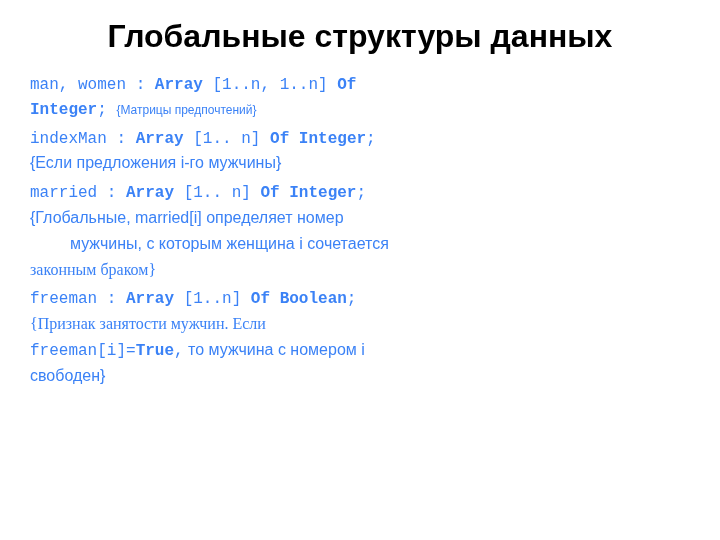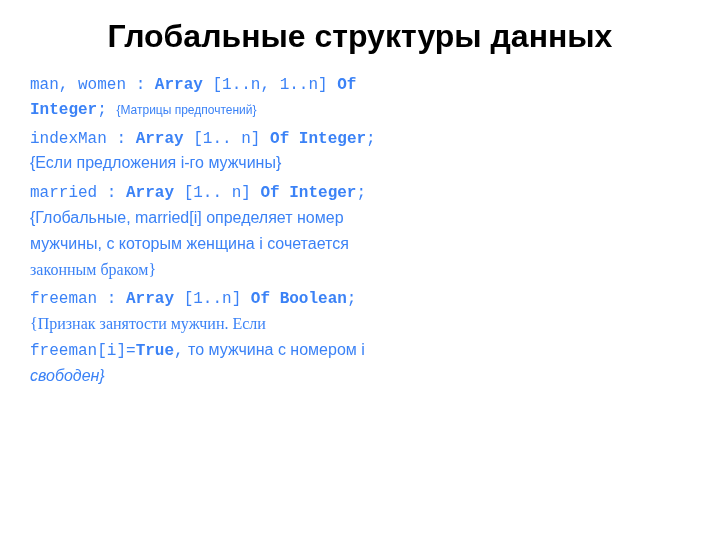--- a/index.html
+++ b/index.html
@@ -53,23 +53,23 @@
         <div style="display: block;"><span style="font-family: &quot;Courier New&quot;, Courier, monospace; font-size: 16px;">   man, women </span><span style="font-family: &quot;Courier New&quot;, Courier, monospace; font-size: 16px;">: </span><span style="font-family: &quot;Courier New&quot;, Courier, monospace; font-size: 16px; font-weight: bold;">Array</span><span style="font-family: &quot;Courier New&quot;, Courier, monospace; font-size: 16px;"> [1..n, 1..n] </span><span style="font-family: &quot;Courier New&quot;, Courier, monospace; font-size: 16px; font-weight: bold;">Of</span></div>
         <div style="display: block;"><span style="font-family: &quot;Courier New&quot;, Courier, monospace; font-size: 16px; font-weight: bold;">Integer</span><span style="font-family: &quot;Courier New&quot;, Courier, monospace; font-size: 16px;">; </span><span style="font-family: Arial, sans-serif; font-size: 12px;">{Матрицы предпочтений}</span></div>
       </div>
       <div class="block">
         <div style="display: block;"><span style="font-family: &quot;Courier New&quot;, Courier, monospace; font-size: 16px;">  indexMan </span><span style="font-family: &quot;Courier New&quot;, Courier, monospace; font-size: 16px;">: </span><span style="font-family: &quot;Courier New&quot;, Courier, monospace; font-size: 16px; font-weight: bold;">Array</span><span style="font-family: &quot;Courier New&quot;, Courier, monospace; font-size: 16px;"> [1.. n] </span><span style="font-family: &quot;Courier New&quot;, Courier, monospace; font-size: 16px; font-weight: bold;">Of Integer</span><span style="font-family: &quot;Courier New&quot;, Courier, monospace; font-size: 16px;">;</span></div>
         <div style="display: block;"><span style="font-family: Arial, sans-serif; font-size: 16px;">{Если предложения i-го мужчины}</span></div>
       </div>
       <div class="block">
         <div style="display: block;"><span style="font-family: &quot;Courier New&quot;, Courier, monospace; font-size: 16px;">  married </span><span style="font-family: &quot;Courier New&quot;, Courier, monospace; font-size: 16px;">: </span><span style="font-family: &quot;Courier New&quot;, Courier, monospace; font-size: 16px; font-weight: bold;">Array</span><span style="font-family: &quot;Courier New&quot;, Courier, monospace; font-size: 16px;"> [1.. n] </span><span style="font-family: &quot;Courier New&quot;, Courier, monospace; font-size: 16px; font-weight: bold;">Of Integer</span><span style="font-family: &quot;Courier New&quot;, Courier, monospace; font-size: 16px;">;</span></div>
         <div style="display: block;"><span style="font-family: Arial, sans-serif; font-size: 16px;">{Глобальные, married[i] определяет номер</span></div>
-        <div style="display: block;"><span style="font-family: Arial, sans-serif; font-size: 16px;">мужчины, с которым женщина i сочетается</span></div>
+        <div style="display: block; margin-left: 40px;"><span style="font-family: Arial, sans-serif; font-size: 16px;">мужчины, с которым женщина i сочетается</span></div>
         <div style="display: block;"><span style="font-family: Liberation Serif, serif; font-size: 16px;">законным браком}</span></div>
       </div>
       <div class="block">
         <div style="display: block;"><span style="font-family: &quot;Courier New&quot;, Courier, monospace; font-size: 16px;">  freeman </span><span style="font-family: &quot;Courier New&quot;, Courier, monospace; font-size: 16px;">: </span><span style="font-family: &quot;Courier New&quot;, Courier, monospace; font-size: 16px; font-weight: bold;">Array</span><span style="font-family: &quot;Courier New&quot;, Courier, monospace; font-size: 16px;"> [1..n] </span><span style="font-family: &quot;Courier New&quot;, Courier, monospace; font-size: 16px; font-weight: bold;">Of Boolean</span><span style="font-family: &quot;Courier New&quot;, Courier, monospace; font-size: 16px;">;</span></div>
         <div style="display: block;"><span style="font-family: Liberation Serif, serif; font-size: 16px;">{Признак занятости мужчин. Если</span></div>
         <div style="display: block;"><span style="font-family: &quot;Courier New&quot;, Courier, monospace; font-size: 16px;">freeman[i]=</span><span style="font-family: &quot;Courier New&quot;, Courier, monospace; font-size: 16px; font-weight: bold;">True</span><span style="font-family: &quot;Courier New&quot;, Courier, monospace; font-size: 16px;">,</span><span style="font-family: Arial, sans-serif; font-size: 16px;"> то мужчина с номером i</span></div>
-        <div style="display: block; font-style: italic;"><span style="font-family: Arial, sans-serif; font-size: 16px;">свободен}</span></div>
+        <div style="display: block;"><span style="font-family: Arial, sans-serif; font-size: 16px;">свободен}</span></div>
       </div>
     </div>
 </div>
 
 </body></html>

